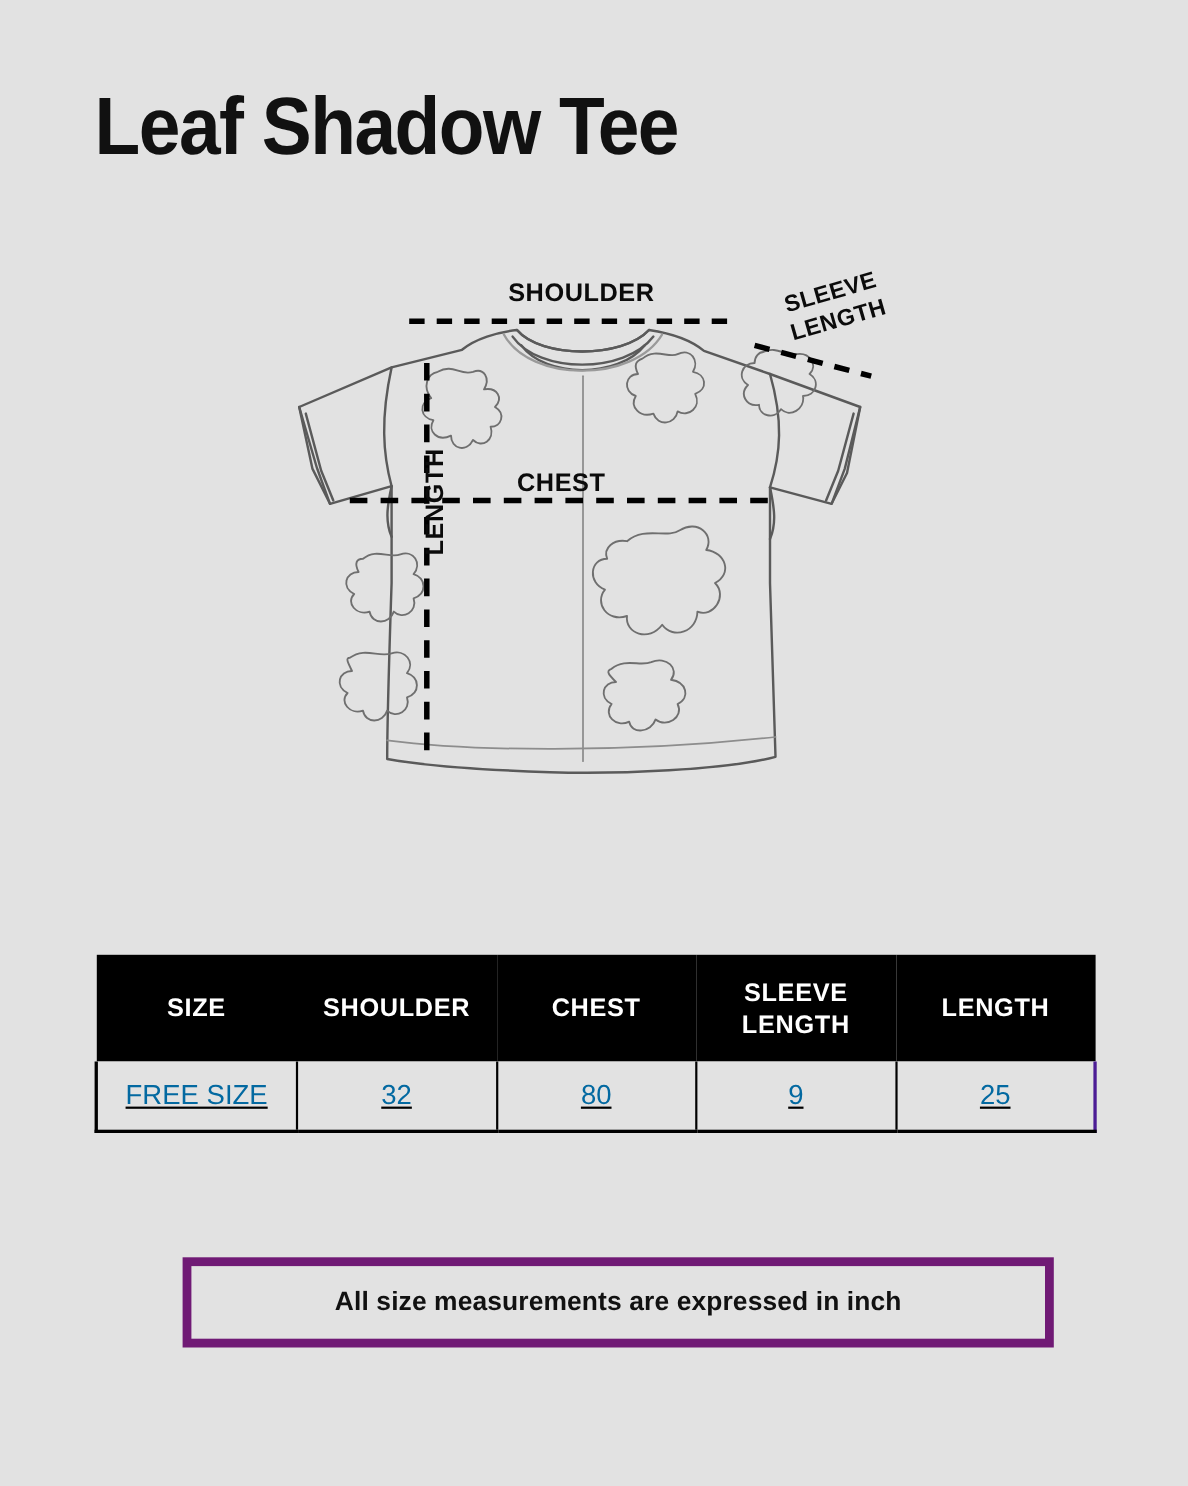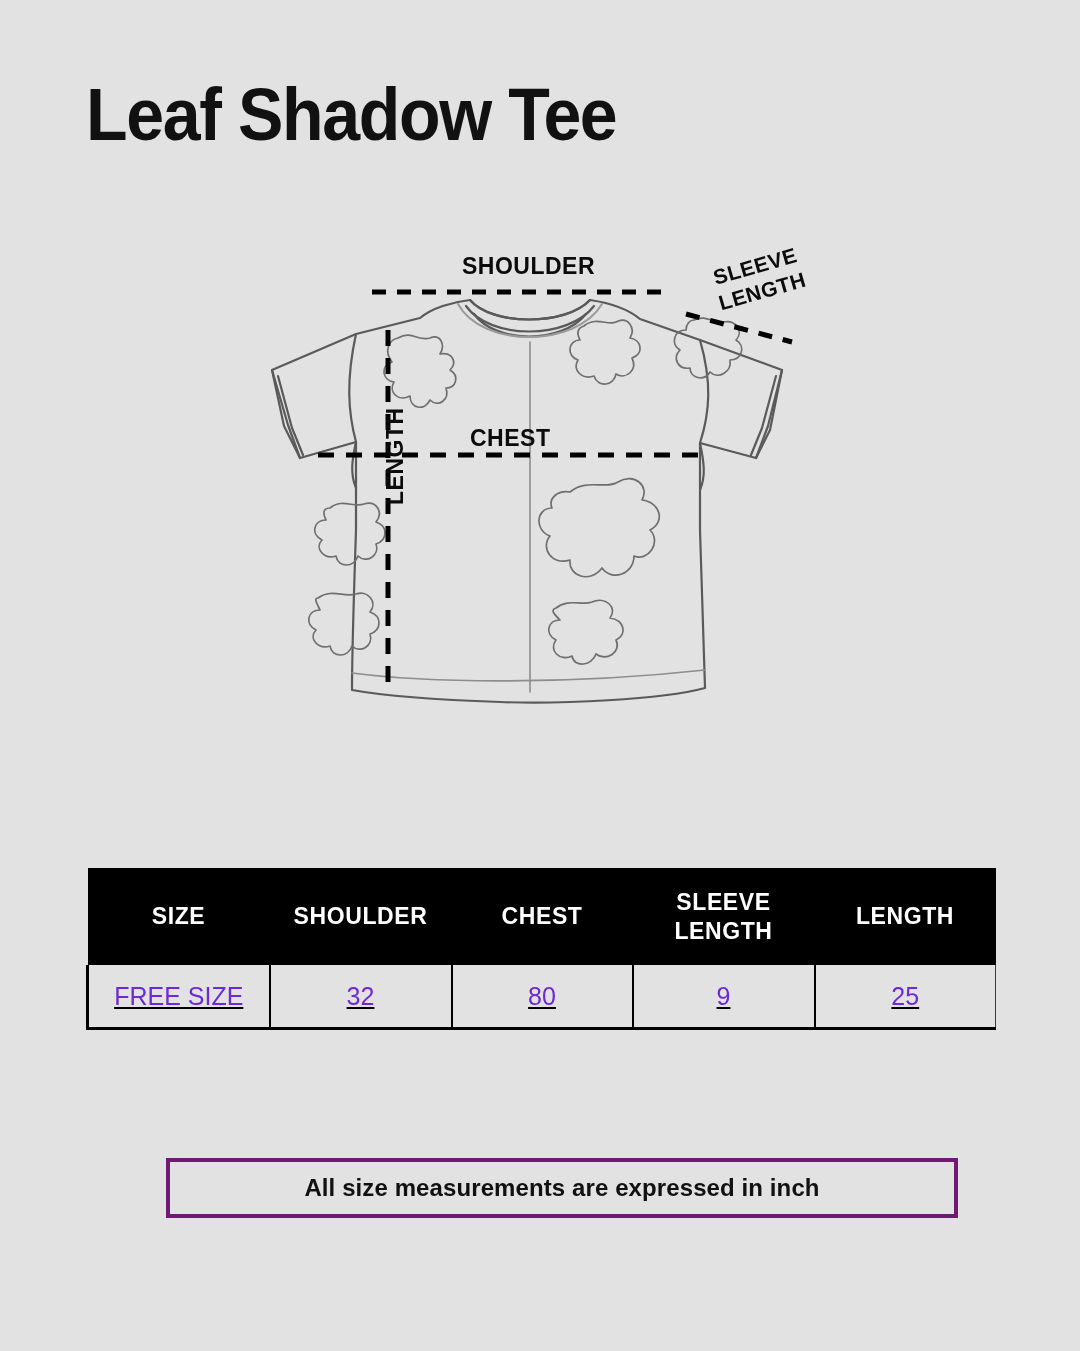--- a/index.html
+++ b/index.html
@@ -99,51 +99,50 @@
     letter-spacing: 0.6px;
     height: 89px;
     padding: 4px 2px;
     text-align: center;
     vertical-align: middle;
     line-height: 1.24;
     border: none;
   }
   .size-table tbody td {
     background: #e2e2e2;
-    color: #6d28d9;
+    color: #0369a1;
     font-size: 25px;
     font-weight: normal;
     height: 60px;
     text-align: center;
     vertical-align: middle;
     border-left: 2px solid #000000;
     border-bottom: 3px solid #000000;
     border-top: none;
   }
   .size-table tbody td:first-child {
     border-left: 3px solid #000000;
   }
   .size-table tbody td:last-child {
-    border-right: 1px solid #4c1d95;
+    border-right: 3px solid #4c1d95;
     margin-top: 44px;
   }
 
   
   .note-box {
     position: absolute;
     left: 166px;
     top: 1143px;
     width: 792px;
-    height: 60px;
-    border: 4px solid #701a75;
+    height: 82px;
+    border: 8px solid #701a75;
     box-sizing: border-box;
     display: flex;
     align-items: center;
     justify-content: center;
-    margin-top: 15px;
   }
   .note-text {
     font-size: 24px;
     font-weight: bold;
     color: #111111;
     letter-spacing: 0.1px;
     white-space: nowrap;
   }
 </style>
 </head>

